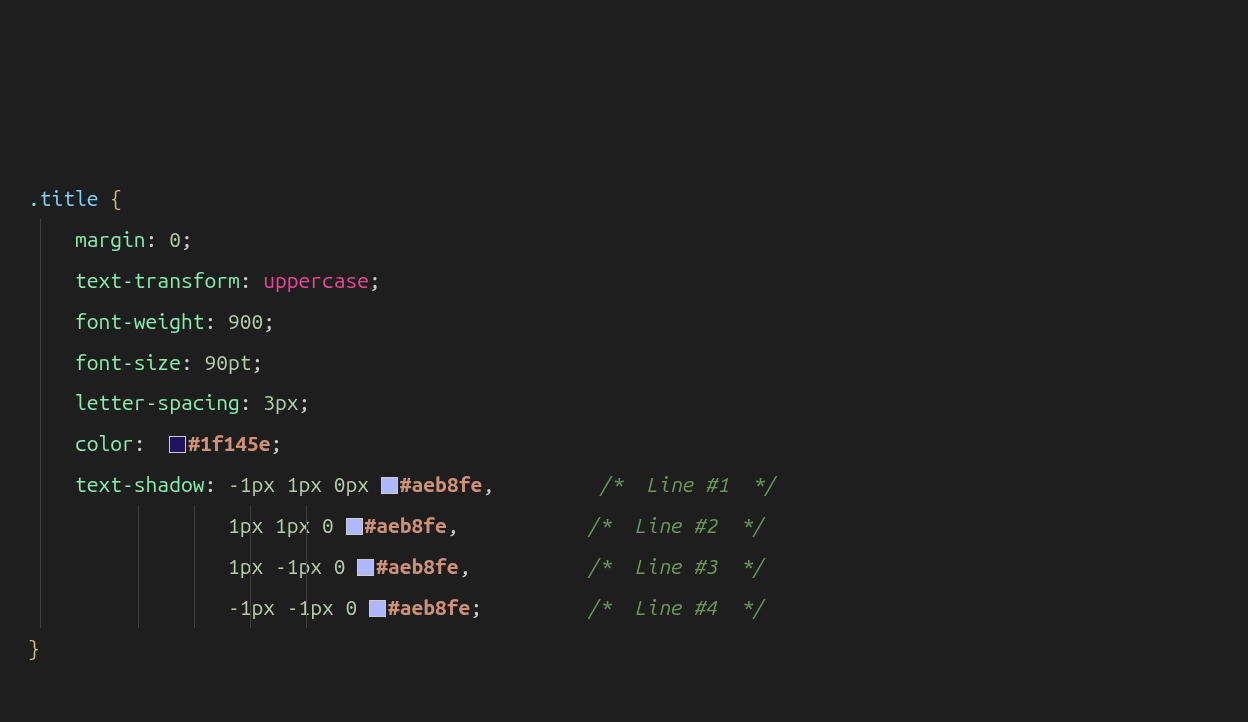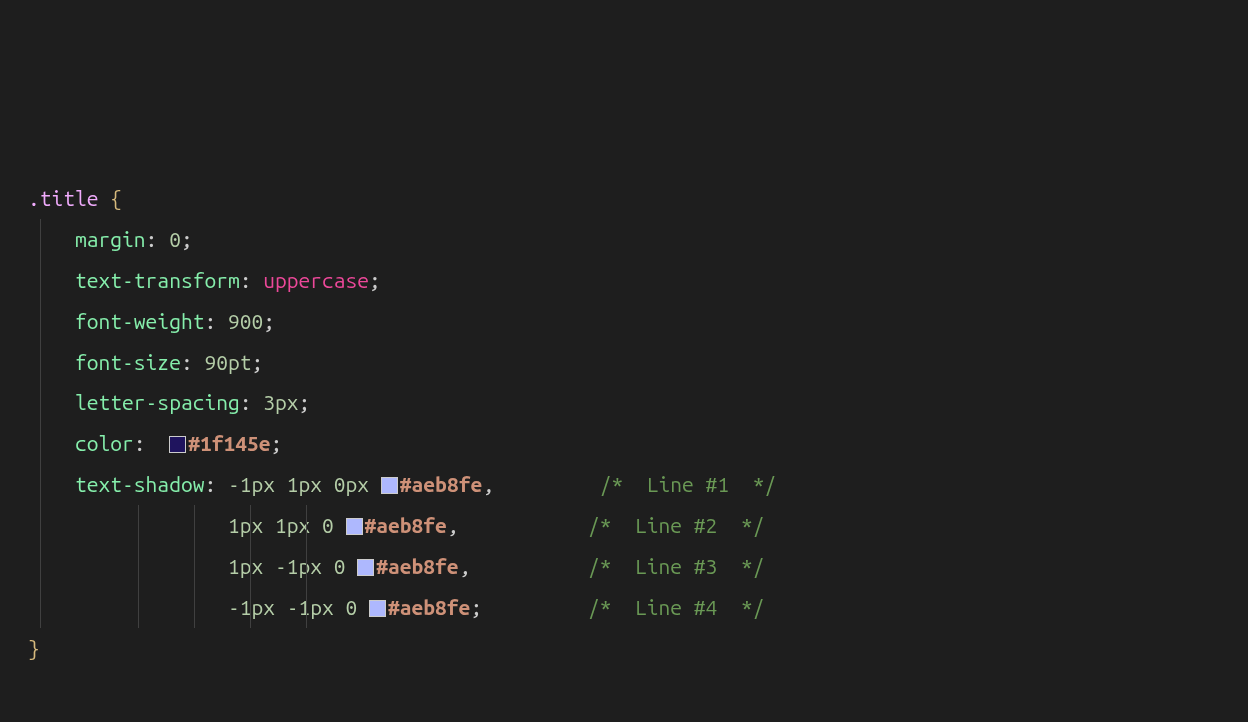--- a/index.html
+++ b/index.html
@@ -17,28 +17,28 @@
   }
   .line { position: relative; display: block; }
   .indent-guide {
     position: absolute;
     left: 0;
     top: 0;
     bottom: 0;
     width: 1px;
     background: #404040;
   }
-  .sel   { color: #f0abfc; }        
+  .sel   { color: #7dd3fc; }        
   .brace { color: #d7ba7d; }        
   .prop  { color: #86efac; }        
   .num   { color: #b5cea8; }        
   .kw    { color: #ec4899; }        
   .punct { color: #cccccc; }        
   .hex   { color: #ce9178; font-weight: bold; }        
-  .comment { color: #6a9955; }      
+  .comment { color: #6a9955; font-style: italic; }      
   .tag   { color: #569cd6; }        
   .swatch {
     display: inline-block;
     width: 17px;
     height: 17px;
     border: 1px solid #cccccc;
     vertical-align: -2px;
     margin-right: 2px;
   }
   .g1 { left: 12px; }

